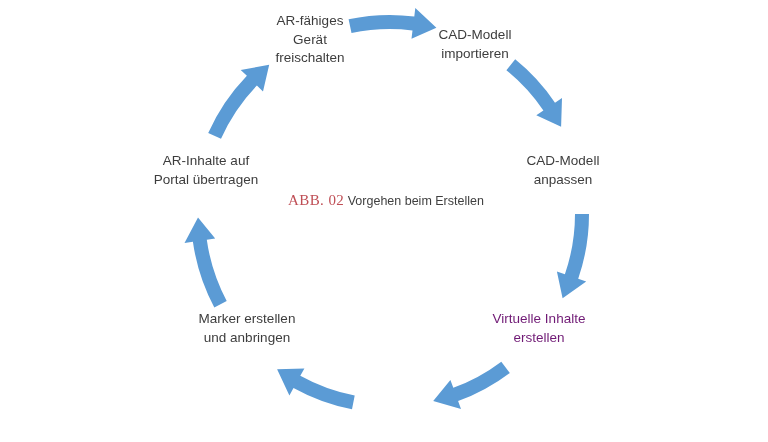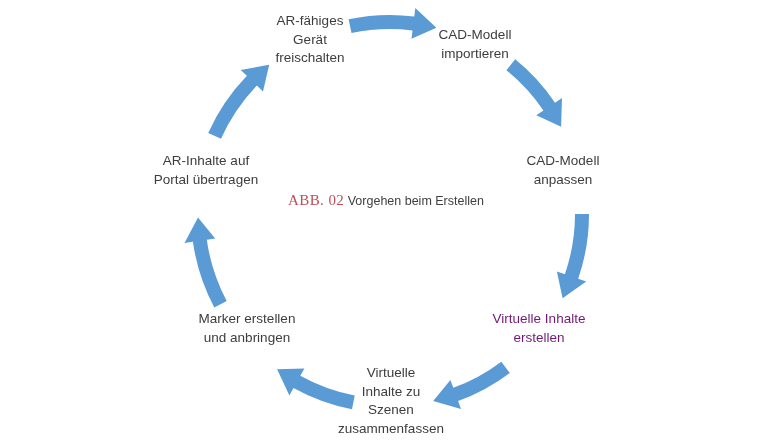--- a/index.html
+++ b/index.html
@@ -61,24 +61,20 @@
       </svg>
       <div class="step-label" style="left: 310px; top: 12px; color: rgb(61, 61, 61);">AR-fähiges
 Gerät
 freischalten</div>
       <div class="step-label" style="left: 475px; top: 26px; color: rgb(61, 61, 61);">CAD-Modell
 importieren</div>
       <div class="step-label" style="left: 563px; top: 152px; color: rgb(61, 61, 61);">CAD-Modell
 anpassen</div>
       <div class="step-label" style="left: 539px; top: 310px; color: #701a75;">Virtuelle Inhalte
 erstellen</div>
-      <div class="step-label" style="left: 391px; top: 364px; color: rgb(61, 61, 61);">Virtuelle
-Inhalte zu
-Szenen
-zusammenfassen</div>
       <div class="step-label" style="left: 206px; top: 152px; color: rgb(61, 61, 61);">AR-Inhalte auf
 Portal übertragen</div>
       <div class="step-label" style="left: 247px; top: 310px; color: rgb(61, 61, 61);">Marker erstellen
 und anbringen</div>
     </div>
 
   <div class="caption">
     <div><span class="sc sc-red" style="color: rgb(191, 78, 85);">ABB. 02</span> <span>Vorgehen beim Erstellen</span></div>
   </div>
 </div>

